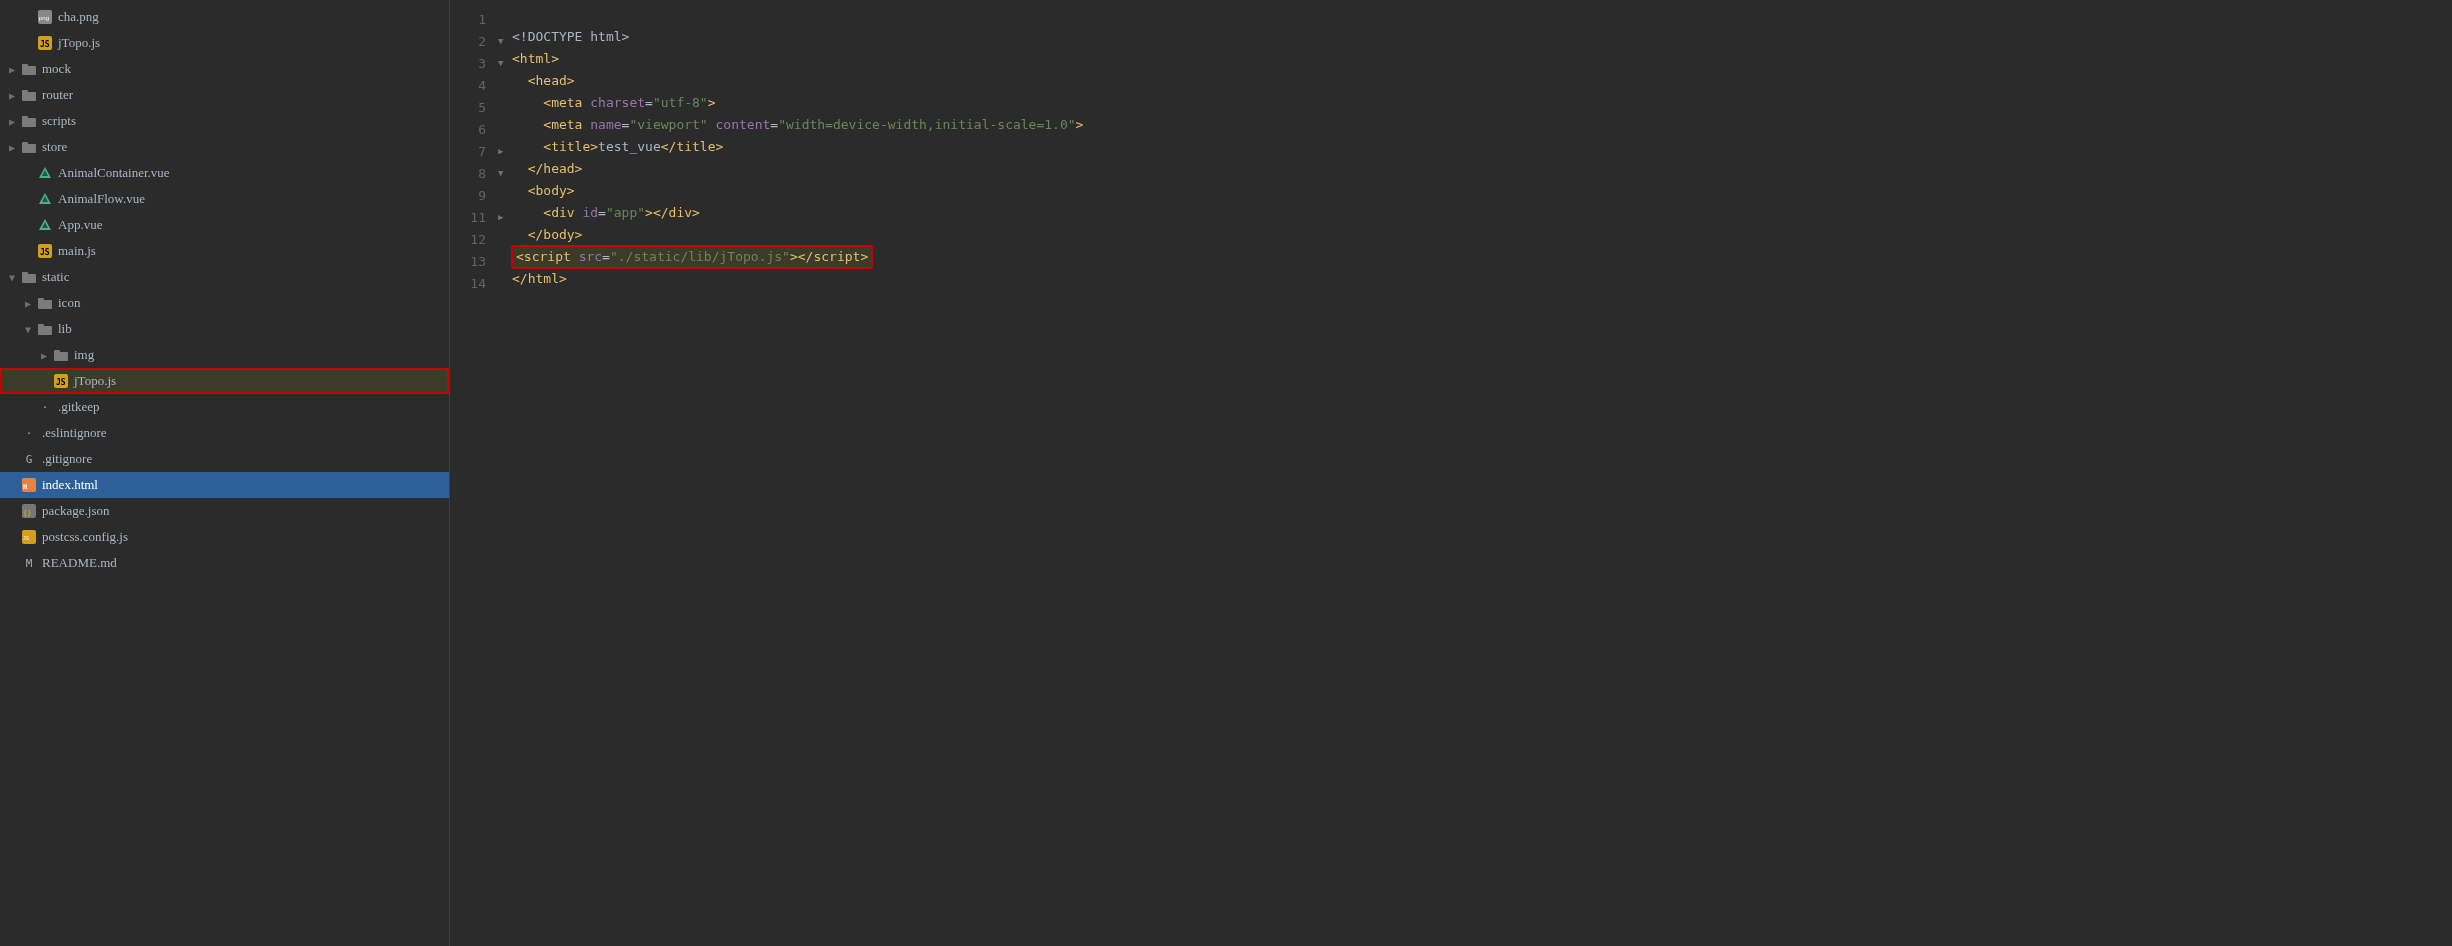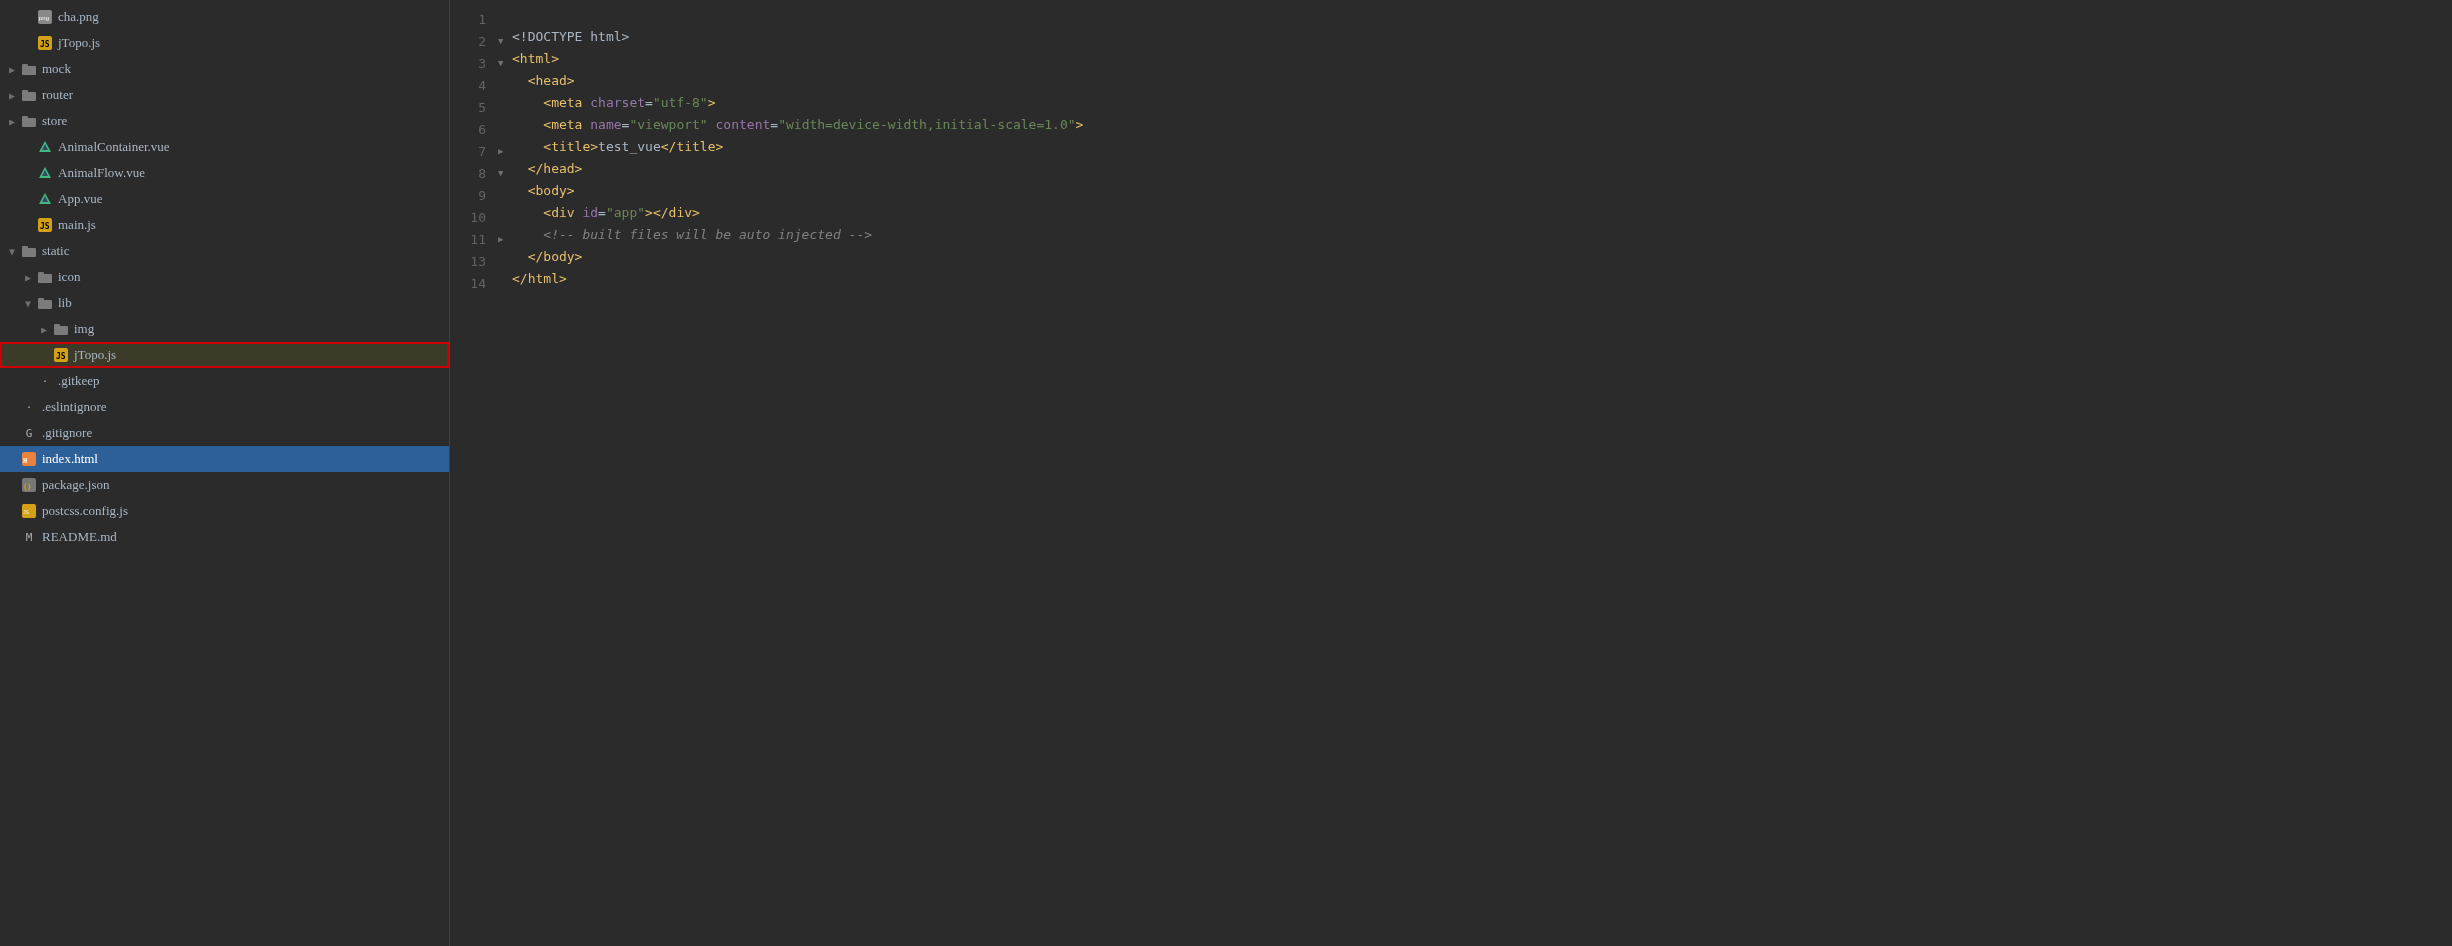--- a/index.html
+++ b/index.html
@@ -199,20 +199,30 @@
       <span class="item-label">router</span>
     </div>
     <div class="tree-item indent-0">
       <span class="arrow collapsed"></span>
       <span class="file-icon icon-folder">
         <svg width="14" height="12" viewBox="0 0 14 12" fill="none" xmlns="http://www.w3.org/2000/svg">
       <rect x="0" y="3" width="14" height="9" rx="1" fill="#7b7b7b"></rect>
       <rect x="0" y="1" width="6" height="4" rx="1" fill="#7b7b7b"></rect>
     </svg>
       </span>
+      <span class="item-label">scripts</span>
+    </div>
+    <div class="tree-item indent-0">
+      <span class="arrow collapsed"></span>
+      <span class="file-icon icon-folder">
+        <svg width="14" height="12" viewBox="0 0 14 12" fill="none" xmlns="http://www.w3.org/2000/svg">
+      <rect x="0" y="3" width="14" height="9" rx="1" fill="#7b7b7b"></rect>
+      <rect x="0" y="1" width="6" height="4" rx="1" fill="#7b7b7b"></rect>
+    </svg>
+      </span>
       <span class="item-label">store</span>
     </div>
     <div class="tree-item indent-1">
       <span class="arrow empty"></span>
       <span class="file-icon icon-vue">
         <svg width="14" height="14" viewBox="0 0 14 14">
           <polygon points="7,1 13,12 1,12" fill="#42b883"></polygon>
           <polygon points="7,4 10,10 4,10" fill="#35495e"></polygon>
         </svg>
       </span>
@@ -390,30 +400,30 @@
       <span class="line-number">8</span>
       <span class="fold-arrow">▼</span>
       <span class="line-content">  <span class="tok-tag">&lt;body&gt;</span></span>
     </div>
     <div class="code-line">
       <span class="line-number">9</span>
       <span class="fold-arrow"> </span>
       <span class="line-content">    <span class="tok-tag">&lt;div</span> <span class="tok-attr">id</span><span class="tok-text">=</span><span class="tok-string">"app"</span><span class="tok-tag">&gt;&lt;/div&gt;</span></span>
     </div>
     <div class="code-line">
-      <span class="line-number">10</span>
-      <span class="fold-arrow"> </span>
-      <span class="line-content">    <span class="tok-comment">&lt;!-- built files will be auto injected --&gt;</span></span>
-    </div>
-    <div class="code-line">
       <span class="line-number">11</span>
       <span class="fold-arrow">▶</span>
       <span class="line-content">  <span class="tok-tag">&lt;/body&gt;</span></span>
     </div>
     <div class="code-line">
+      <span class="line-number">12</span>
+      <span class="fold-arrow"> </span>
+      <span class="line-content"><span class="line-highlighted"><span class="tok-tag">&lt;script</span> <span class="tok-attr">src</span><span class="tok-text">=</span><span class="tok-string">"./static/lib/jTopo.js"</span><span class="tok-tag">&gt;&lt;/script&gt;</span></span></span>
+    </div>
+    <div class="code-line">
       <span class="line-number">13</span>
       <span class="fold-arrow"> </span>
       <span class="line-content"><span class="tok-tag">&lt;/html&gt;</span></span>
     </div>
     <div class="code-line">
       <span class="line-number">14</span>
       <span class="fold-arrow"> </span>
       <span class="line-content"></span>
     </div>
   </div>

